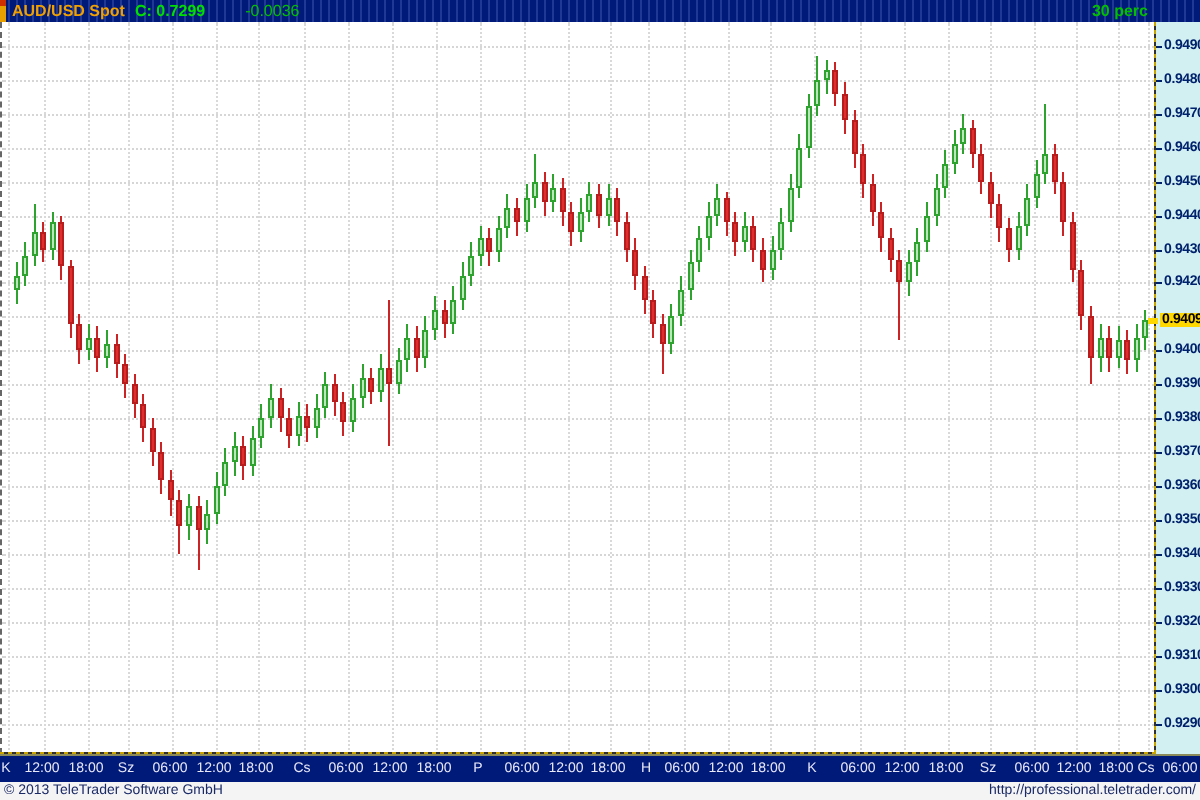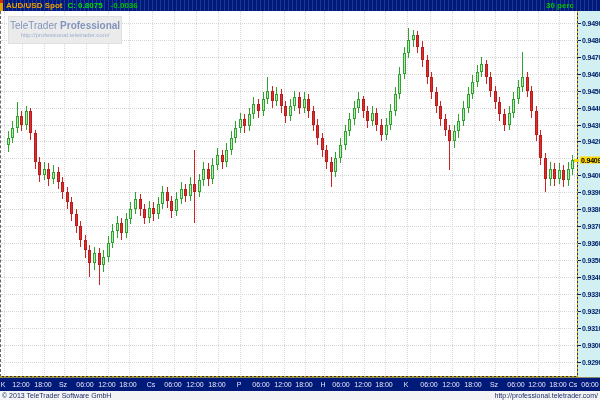--- a/index.html
+++ b/index.html
@@ -8,21 +8,21 @@
   #window { position:relative; width:600px; height:400px; background:#fff; overflow:hidden; }
 
   
   #title-bar { position:absolute; left:0; top:0; width:600px; height:11px;
     background:#001a7a;
     background-image:repeating-linear-gradient(90deg, rgba(90,110,200,0.35) 0 1px, transparent 1px 4px);
     display:flex; align-items:center; font-size:8px; font-weight:bold; line-height:11px; white-space:nowrap; }
   #accent-stripe { position:absolute; left:0; top:0; width:3px; height:11px; background:linear-gradient(#d03000 0 3px, #e8a000 3px 100%); }
   .tb-sym { color:#f0a000; margin-left:6px; }
   .tb-last { color:#00e000; margin-left:5px; }
-  .tb-chg { color:#00c000; margin-left:8px; font-weight:bold; }
+  .tb-chg { color:#00c000; margin-left:20px; font-weight:normal; }
   .tb-period { color:#00c000; margin-left:auto; margin-right:26px; }
 
   
   #chart-plot { position:absolute; left:0; top:11px; width:578px; height:366px; background:#fff;
     border-left:1px dashed #666; overflow:hidden; }
   #plot-frame-right { position:absolute; left:577px; top:11px; width:1px; height:366px;
     background:repeating-linear-gradient(#c9a400 0 2px, #303030 2px 4px); }
   #plot-frame-bottom { position:absolute; left:0; top:376px; width:578px; height:1px;
     background:repeating-linear-gradient(90deg, #c9a400 0 2px, #303030 2px 4px); }
   .gridline-h { position:absolute; left:0; width:578px; height:0; border-top:1px dotted #d6d6d6; }
@@ -62,21 +62,21 @@
   #footer-url-label { position:absolute; right:2px; top:1px; }
 </style>
 </head>
 <body>
 
 <div id="window">
 
   <div id="title-bar">
     <div id="accent-stripe"></div>
     <span class="tb-sym">AUD/USD Spot</span>
-    <span class="tb-last">C: 0.8075</span>
+    <span class="tb-last">C: 0.7299</span>
     <span class="tb-chg">-0.0036</span>
     <span class="tb-period">30 perc</span>
   </div>
 
   <div id="chart-plot">
       <div class="gridline-h" style="top: 350.741px;"></div>
       <div class="gridline-h" style="top: 333.797px;"></div>
       <div class="gridline-h" style="top: 316.853px;"></div>
       <div class="gridline-h" style="top: 299.909px;"></div>
       <div class="gridline-h" style="top: 282.965px;"></div>
@@ -371,24 +371,20 @@
       <div class="wick dn" style="left: 562.21px; top: 154.19px; height: 22.0272px;"></div>
       <div class="body dn" style="left: 561.21px; top: 159.274px; height: 10.1664px;"></div>
       <div class="wick up" style="left: 566.765px; top: 150.802px; height: 23.7216px;"></div>
       <div class="body up" style="left: 565.765px; top: 157.579px; height: 11.8608px;"></div>
       <div class="wick up" style="left: 571.32px; top: 144.024px; height: 20.3328px;"></div>
       <div class="body up" style="left: 570.32px; top: 149.107px; height: 8.472px;"></div>
     </div>
   <div id="plot-frame-right"></div>
   <div id="plot-frame-bottom"></div>
 
-  <div id="watermark">
-    <div id="watermark-title"><span>TeleTrader </span><b>Professional</b></div>
-    <div id="watermark-url">http://professional.teletrader.com/</div>
-  </div>
 
   <div id="price-axis">
       <div class="pa-label" style="top: 11.8608px;">0.9490</div>
       <div class="pa-tick" style="top: 11.8608px;"></div>
       <div class="pa-label" style="top: 28.8048px;">0.9480</div>
       <div class="pa-tick" style="top: 28.8048px;"></div>
       <div class="pa-label" style="top: 45.7488px;">0.9470</div>
       <div class="pa-tick" style="top: 45.7488px;"></div>
       <div class="pa-label" style="top: 62.6928px;">0.9460</div>
       <div class="pa-tick" style="top: 62.6928px;"></div>

